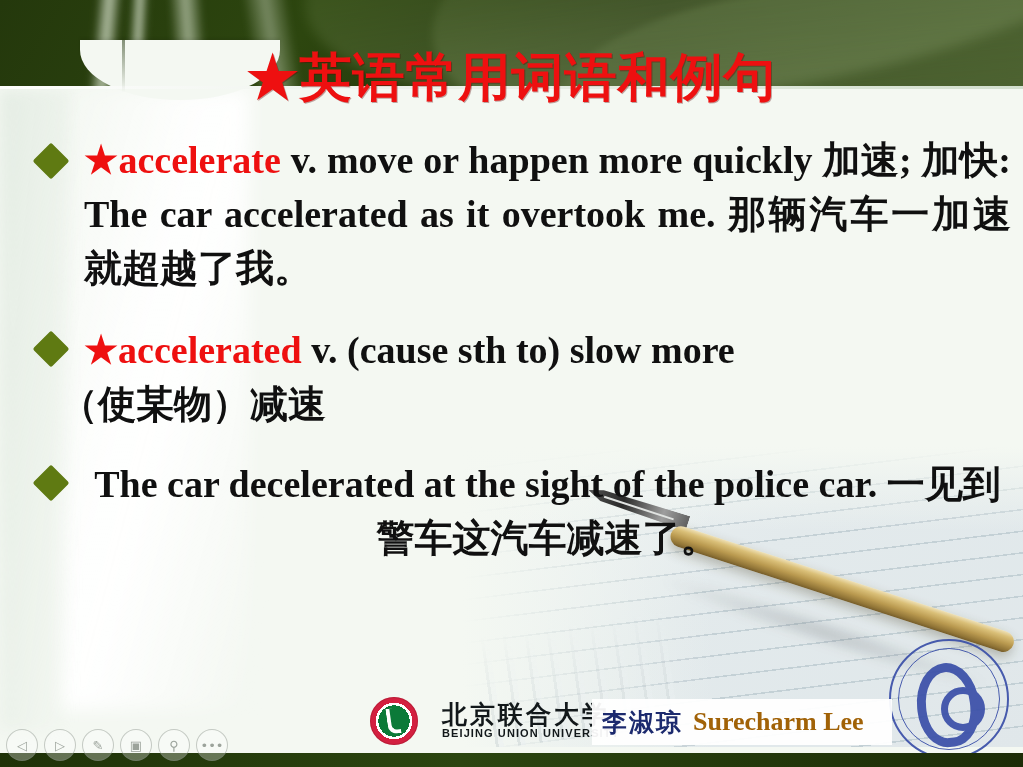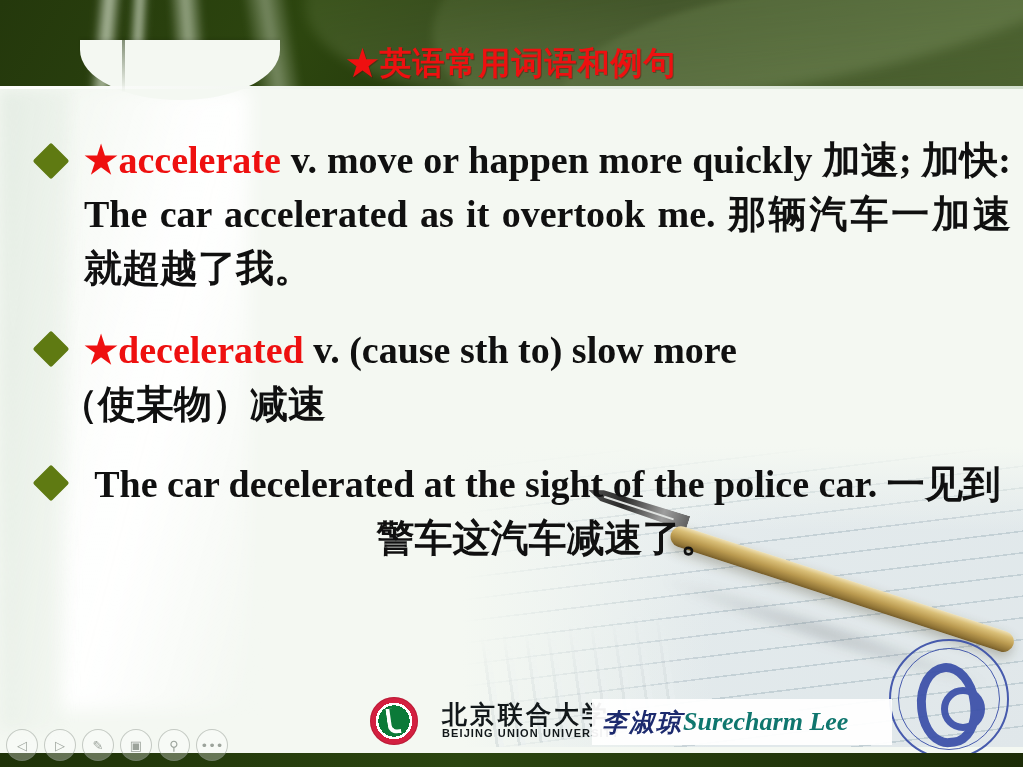--- a/index.html
+++ b/index.html
@@ -156,21 +156,21 @@
   .hdr-streak.s2 { left: 128px; transform: rotate(3deg); height: 150px; width: 18px; }
   .hdr-streak.s3 { left: 172px; transform: rotate(-4deg); width: 34px; opacity:.8; }
   .hdr-streak.s4 { left: 250px; transform: rotate(-9deg); width: 46px; opacity:.55; }
 
   .slide-title {
     position: absolute;
     left: 0; top: 0;
     width: 1023px; height: 86px;
     display: flex; align-items: center; justify-content: center;
     color: #ee1010;
-    font-size: 32px;
+    font-size: 52px;
     font-weight: bold;
     letter-spacing: 1px;
     white-space: nowrap;
     text-shadow: 1px 1px 0 rgba(90,0,0,0.35);
     z-index: 3;
   }
 
   
   .fold {
     position: absolute;
@@ -298,33 +298,32 @@
     letter-spacing: 1.1px;
     font-family: "Liberation Sans", sans-serif;
   }
 
   
   .author-plate {
     position: absolute;
     left: 592px; top: 10px;
     width: 300px; height: 46px;
     background: rgba(255,255,255,0.94);
-    display: flex; align-items: center; 
+    display: flex; align-items: center; gap: 10px;
     padding-left: 10px;
     box-sizing: border-box;
-    font-style: italic;
   }
   .author-cn {
     font-size: 25px; font-weight: bold; color: #1c2a6e;
     letter-spacing: 2px;
     font-family: "DejaVu Sans", "Liberation Sans", sans-serif;
   }
   .author-en {
     font-size: 26px; font-weight: bold;
-    color: #0f766e;
+    color: #a16207;
     font-family: "Liberation Serif", serif;
   }
 
   
   .seal-big {
     position: absolute;
     right: 14px; bottom: 8px;
     width: 116px; height: 116px;
     border-radius: 50%;
     border: 2px solid #3a4fa8;
@@ -404,21 +403,21 @@
 
   <div class="content">
 
     <div class="bullet-block" id="block-accelerate">
       <span class="diamond"></span>
       <div class="btext"><span class="kw">★</span><span class="kw">accelerate</span><span> v. move or happen more quickly 加速; 加快: The car accelerated as it overtook me. 那辆汽车一加速就超越了我。</span></div>
     </div>
 
     <div class="bullet-block" id="block-decelerate">
       <span class="diamond"></span>
-      <div class="btext"><span class="kw">★</span><span class="kw">decelerated</span><span> v. (cause sth to) slow more</span><span class="hang">（使某物）减速</span></div>
+      <div class="btext"><span class="kw">★</span><span class="kw">accelerated</span><span> v. (cause sth to) slow more</span><span class="hang">（使某物）减速</span></div>
     </div>
 
     <div class="bullet-block" id="block-example">
       <span class="diamond"></span>
       <div class="btext"><span>The car decelerated at the sight of the police car. 一见到警车这汽车减速了。</span></div>
     </div>
 
   </div>
 
   <div class="seal-big">

